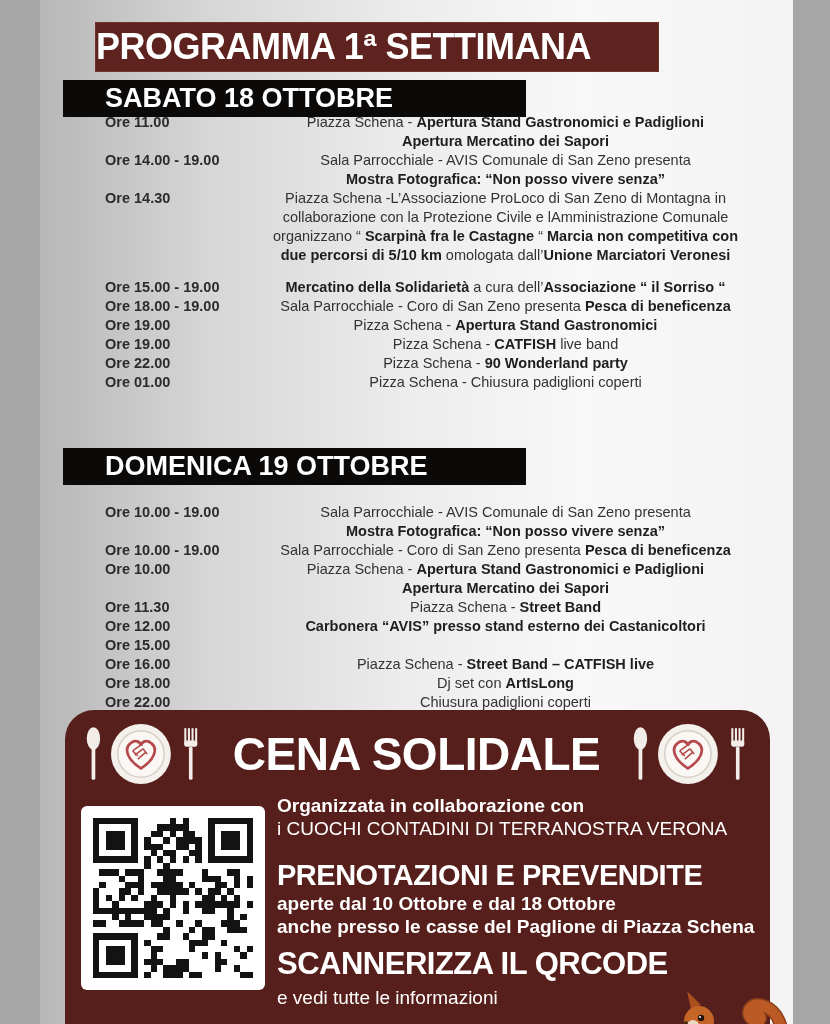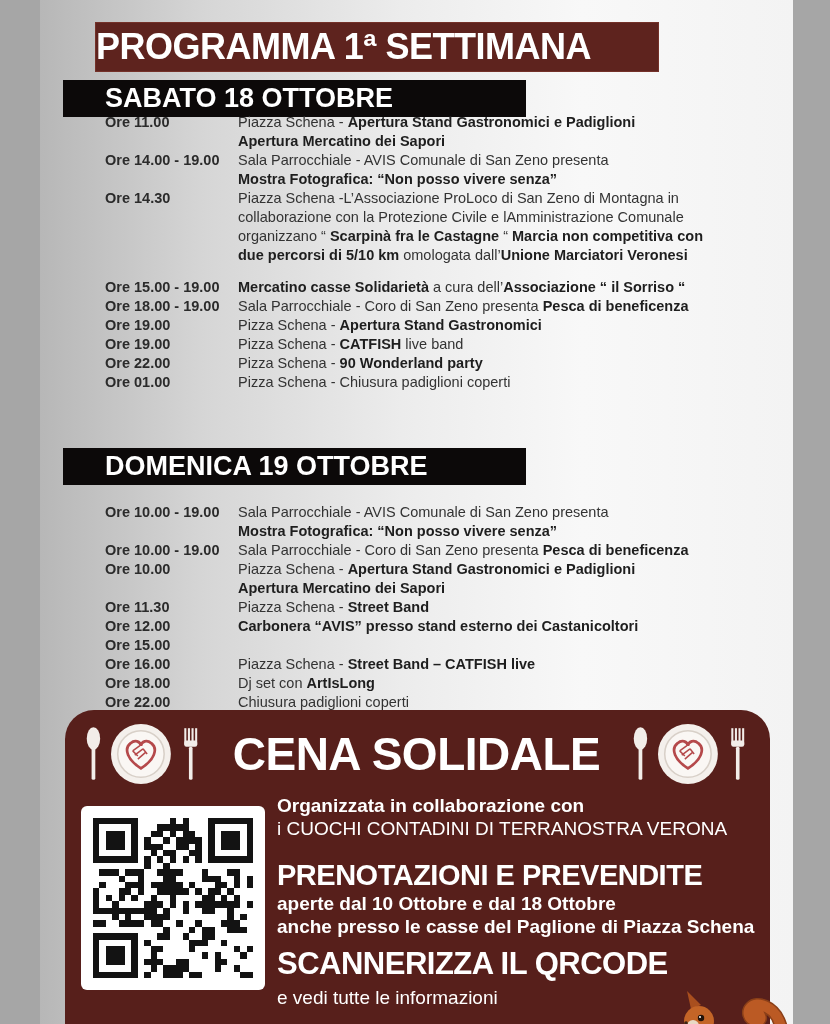--- a/index.html
+++ b/index.html
@@ -12,21 +12,21 @@
     font-size:36px; font-weight:bold; letter-spacing:-0.5px; white-space:nowrap;}
   .day-banner{position:absolute; left:63px; width:463px; height:37px; background:#0c0909; color:#fff;
     font-size:27px; font-weight:bold; line-height:37px; padding-left:42px; box-sizing:border-box; white-space:nowrap;}
   #sabato-banner{top:80px;}
   #domenica-banner{top:448px;}
   .sched{position:absolute; left:105px; width:668px; font-size:14.5px; line-height:19px; color:#333;}
   #sched-sabato{top:113px;}
   #sched-domenica{top:503px;}
   .ev{display:flex;}
   .ev-time{width:133px; flex:0 0 133px; font-weight:bold; color:#2b2b2b; white-space:nowrap;}
-  .ev-desc{flex:1;}
+  .ev-desc{flex:1;text-align:center;}
   .ev-line{white-space:nowrap;}
   .ev .b{font-weight:bold; color:#1e1e1e;}
   .gap-after{margin-bottom:13px;}
   .cena{position:absolute; left:65px; top:710px; width:705px; height:354px; background:#571f1b; color:#fff;border-radius:29px;}
   .cena-header{display:flex; align-items:center; justify-content:space-between; padding:12px 16px 0 14px;}
   .cena-title{font-size:46px; font-weight:bold; letter-spacing:-0.5px; white-space:nowrap;}
   .setting-svg{width:128px; height:64px;}
   .qr-box{position:absolute; left:16px; top:96px; width:184px; height:184px; background:#fff; border-radius:6px;
           display:flex; align-items:center; justify-content:center;}
   #qr-svg{width:160px; height:160px; shape-rendering:crispEdges; fill:#131313;}
@@ -71,21 +71,21 @@
         <div class="ev-desc">
           <div class="ev-line"><span>Piazza Schena -L’Associazione ProLoco di San Zeno di Montagna in</span></div>
           <div class="ev-line"><span>collaborazione con la Protezione Civile e lAmministrazione Comunale</span></div>
           <div class="ev-line"><span>organizzano “ </span><span class="b">Scarpinà fra le Castagne</span><span> “ </span><span class="b">Marcia non competitiva con</span></div>
           <div class="ev-line"><span class="b">due percorsi di 5/10 km</span><span> omologata dall’</span><span class="b">Unione Marciatori Veronesi</span></div>
         </div>
       </div>
       <div class="ev">
         <div class="ev-time">Ore 15.00 - 19.00</div>
         <div class="ev-desc">
-          <div class="ev-line"><span class="b">Mercatino casse Solidarietà</span><span> a cura dell’</span><span class="b">Associazione “ il Sorriso “</span></div>
+          <div class="ev-line"><span class="b">Mercatino della Solidarietà</span><span> a cura dell’</span><span class="b">Associazione “ il Sorriso “</span></div>
         </div>
       </div>
       <div class="ev">
         <div class="ev-time">Ore 18.00 - 19.00</div>
         <div class="ev-desc">
           <div class="ev-line"><span>Sala Parrocchiale - Coro di San Zeno presenta </span><span class="b">Pesca di beneficenza</span></div>
         </div>
       </div>
       <div class="ev">
         <div class="ev-time">Ore 19.00</div>

